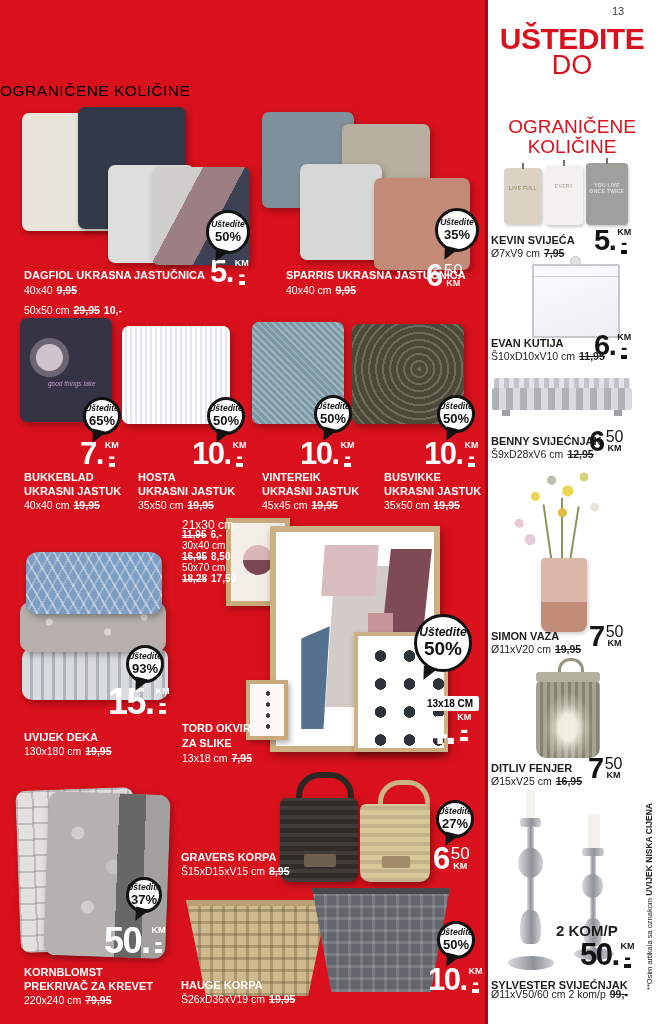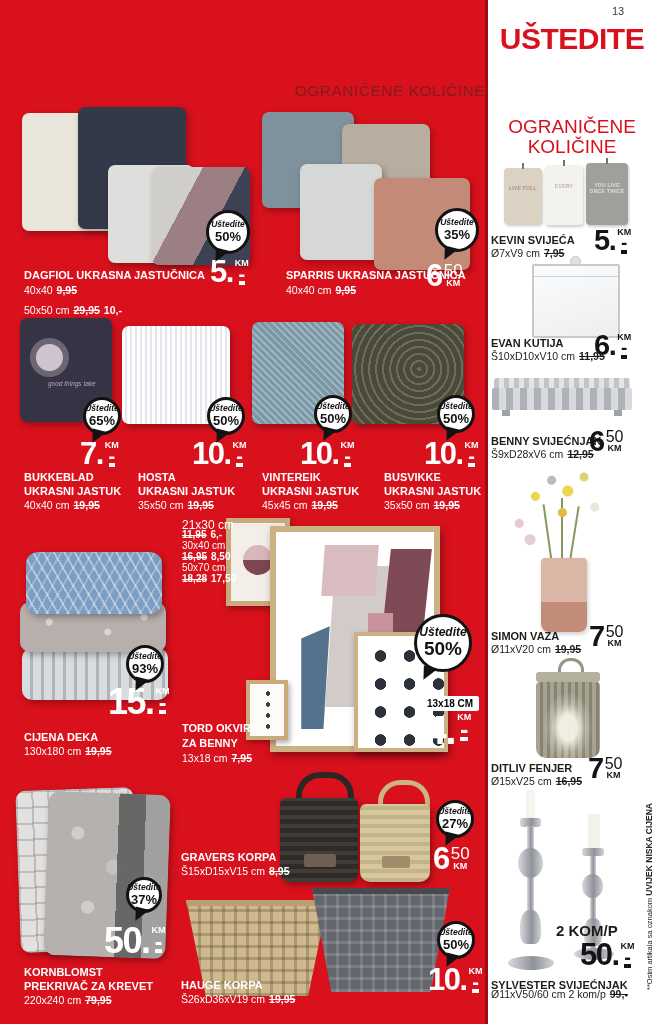--- a/index.html
+++ b/index.html
@@ -7,21 +7,21 @@
   #scene{position:relative;width:656px;height:1024px;background:#fff;overflow:hidden;margin:0 auto}
   .abs{position:absolute}
   .red-bg{left:0;top:0;width:485px;height:1024px;background:#d8111c}
   .divider{left:485px;top:0;width:3px;height:1024px;background:#9d0c14}
   .pgnum{left:612px;top:5px;font-size:11px;color:#3a3a3a}
 
   
   .hdr-title{left:0;top:20px;width:485px;text-align:center;color:#fff;font-weight:bold;font-size:37px;letter-spacing:-1px}
   .hdr-sub{left:0;top:61px;width:485px;text-align:center;color:#fff;font-size:18px}
   .hdr-sub b{font-weight:bold}
-  .hdr-note{left:0;top:82px;width:485px;text-align:right;color:#7f1d1d;font-size:15.5px;font-weight:500;letter-spacing:.5px}
+  .hdr-note{left:0;top:82px;width:485px;text-align:left;color:#000000;font-size:15.5px;font-weight:500;letter-spacing:.5px}
 
   
   .pr1{left:488px;top:22px;width:168px;text-align:center;color:#d8111c;font-weight:bold;font-size:30px;letter-spacing:-.5px}
   .pr2{left:488px;top:50px;width:168px;text-align:center;color:#d8111c;font-size:27px}
   .pr3{left:488px;top:72px;width:168px;text-align:center;color:#d8111c;font-weight:bold;font-size:45px;letter-spacing:-1px}
   .pr4{left:488px;top:116px;width:168px;text-align:center;color:#d8111c;font-size:19px}
   .pr5{left:488px;top:136px;width:168px;text-align:center;color:#d8111c;font-size:19px}
 
   
   .badge{position:absolute;z-index:6;background:#fff;border:3px solid #121212;border-radius:50%;display:flex;flex-direction:column;align-items:center;justify-content:center;box-sizing:border-box;color:#121212}
@@ -68,20 +68,21 @@
 <body>
 
 <div id="scene">
   <div class="abs red-bg"></div>
   <div class="abs divider"></div>
   <div class="abs pgnum">13</div>
 
   <div class="abs hdr-note">OGRANIČENE KOLIČINE</div>
 
   <div class="abs pr1">UŠTEDITE</div>
+  <div class="abs pr2">DO</div>
   <div class="abs pr5">KOLIČINE</div>
   <div class="abs pr4">OGRANIČENE</div>
 
   <div class="abs" style="left:16px;top:103px;width:236px;height:165px">
     <div class="pillow" style="left:6px;top:10px;width:92px;height:118px;background:#eae5da"></div>
     <div class="pillow" style="left:62px;top:4px;width:108px;height:122px;background:#333948"></div>
     <div class="pillow" style="left:92px;top:62px;width:86px;height:98px;background:#dededc"></div>
     <div class="pillow" style="left:136px;top:64px;width:98px;height:98px;background:linear-gradient(118deg,#d0cecb 34%,#9c7f83 34% 62%,#3c4254 62%)"></div>
   </div>
 
@@ -339,32 +340,32 @@
   <div class="sz" style="left:138px;top:499px"><span class="s-first">35x50 cm</span><span class="s-old">19,95</span></div>
 
   <div class="nm" style="left:262px;top:471px">VINTEREIK</div>
   <div class="nm" style="left:262px;top:485px">UKRASNI JASTUK</div>
   <div class="sz" style="left:262px;top:499px"><span class="s-first">45x45 cm</span><span class="s-old">19,95</span></div>
 
   <div class="nm" style="left:384px;top:471px">BUSVIKKE</div>
   <div class="nm" style="left:384px;top:485px">UKRASNI JASTUK</div>
   <div class="sz" style="left:384px;top:499px"><span class="s-first">35x50 cm</span><span class="s-old">19,95</span></div>
 
-  <div class="nm" style="left:24px;top:731px">CIJENA DEKA</div>
+  <div class="nm" style="left:24px;top:731px">UVIJEK DEKA</div>
   <div class="sz" style="left:24px;top:745px"><span class="s-first">130x180 cm</span><span class="s-old">19,95</span></div>
 
   <div class="sz" style="left:182px;top:518px;font-size:12px">21x30 cm</div>
   <div class="sz" style="left:182px;top:529px;font-size:10px"><span class="s-old s-first" style="margin-left:0">11,95</span><span class="s-new">6,-</span></div>
   <div class="sz" style="left:182px;top:540px;font-size:10px">30x40 cm</div>
   <div class="sz" style="left:182px;top:551px;font-size:10px"><span class="s-old s-first" style="margin-left:0">16,95</span><span class="s-new">8,50</span></div>
   <div class="sz" style="left:182px;top:562px;font-size:10px">50x70 cm</div>
   <div class="sz" style="left:182px;top:573px;font-size:10px"><span class="s-old s-first" style="margin-left:0">18,28</span><span class="s-new">17,50</span></div>
 
   <div class="nm" style="left:182px;top:722px">TORD OKVIR</div>
-  <div class="nm" style="left:182px;top:737px">ZA BENNY</div>
+  <div class="nm" style="left:182px;top:737px">ZA SLIKE</div>
   <div class="sz" style="left:182px;top:752px"><span class="s-first">13x18 cm</span><span class="s-old">7,95</span></div>
 
   <div class="nm" style="left:24px;top:966px">KORNBLOMST</div>
   <div class="nm" style="left:24px;top:980px">PREKRIVAČ ZA KREVET</div>
   <div class="sz" style="left:24px;top:994px"><span class="s-first">220x240 cm</span><span class="s-old">79,95</span></div>
 
   <div class="nm" style="left:181px;top:851px">GRAVERS KORPA</div>
   <div class="sz" style="left:181px;top:865px"><span class="s-first">Š15xD15xV15 cm</span><span class="s-old">8,95</span></div>
 
   <div class="nm" style="left:181px;top:979px">HAUGE KORPA</div>

